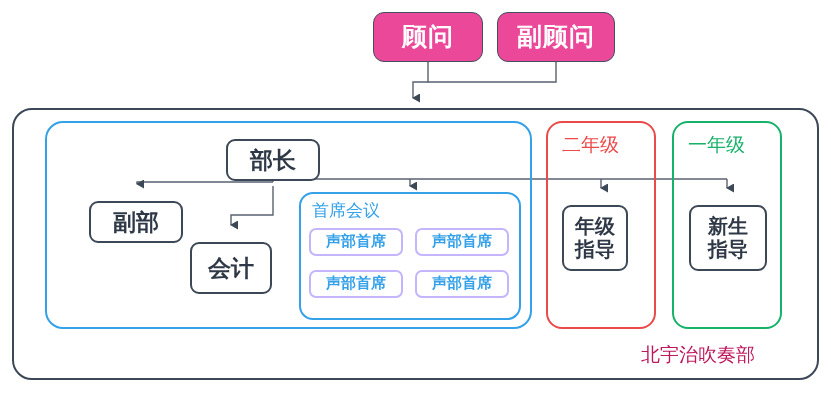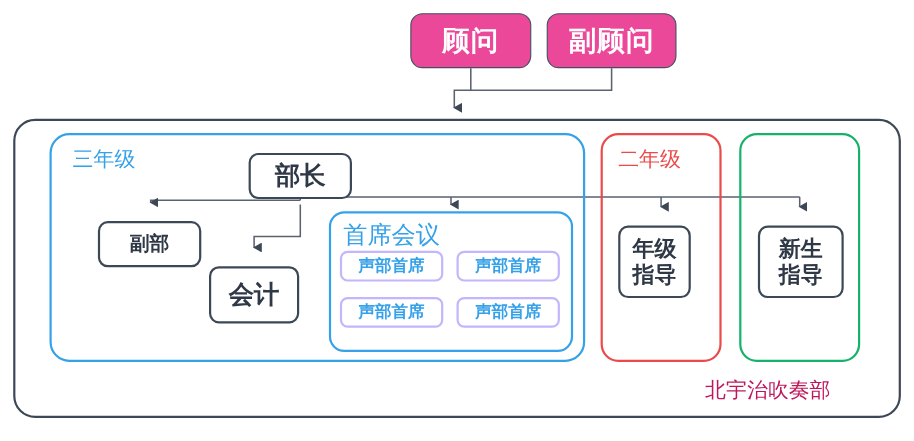--- a/index.html
+++ b/index.html
@@ -79,37 +79,37 @@
 
   .panel-label{
     position:absolute;
     font-size:19px;
     font-weight:500;
     white-space:nowrap;
   }
   #grade3-label{left:66px;top:132px;color:#34a1e8;}
   #grade2-label{left:562px;top:132px;color:#ea4a4a;}
   #grade1-label{left:688px;top:132px;color:#17b26a;}
-  #chief-label{left:312px;top:199px;color:#34a1e8;font-size:22px;}
+  #chief-label{left:312px;top:199px;color:#34a1e8;font-size:17px;}
 
   #club-caption{
     position:absolute;
     left:641px;top:342px;
     font-size:19px;
     color:#be185d;
     font-weight:400;
     white-space:nowrap;
   }
 
   
   #advisor-box{left:373px;top:12px;width:110px;height:50px;}
   #vice-advisor-box{left:497px;top:12px;width:118px;height:50px;}
 
   #bucho-box{left:226px;top:128px;width:94px;height:42px;font-size:23px;}
-  #fukubu-box{left:89px;top:190px;width:94px;height:42px;font-size:18px;}
+  #fukubu-box{left:89px;top:190px;width:94px;height:42px;font-size:23px;}
   #kaikei-box{left:190px;top:231px;width:82px;height:52px;font-size:23px;}
 
   #grade-guide-box{left:562px;top:194px;width:66px;height:66px;font-size:20px;}
   #fresh-guide-box{left:689px;top:194px;width:78px;height:66px;font-size:20px;}
 
   .chief-seat{width:94px;height:28px;font-size:15px;}
   #chief-seat-0{left:309px;top:228px;}
   #chief-seat-1{left:415px;top:228px;}
   #chief-seat-2{left:309px;top:270px;}
   #chief-seat-3{left:415px;top:270px;}
@@ -149,21 +149,20 @@
     </g>
   </svg>
 
   <div class="node dark-fill" id="advisor-box">顾问</div>
 
   <div class="node dark-fill" id="vice-advisor-box">副顾问</div>
 
   <div class="panel" id="outer-container"></div>
 
   <div class="panel" id="grade3-panel"></div>
-  <div class="panel-label" id="grade3-label">三年级</div>
 
   <div class="node outline-dark" id="bucho-box">部长</div>
   <div class="node outline-dark" id="fukubu-box">副部</div>
   <div class="node outline-dark" id="kaikei-box">会计</div>
 
   <div class="panel" id="chief-panel"></div>
   <div class="panel-label" id="chief-label">首席会议</div>
 
   <div class="node outline-blue chief-seat" id="chief-seat-0">声部首席</div>
   <div class="node outline-blue chief-seat" id="chief-seat-1">声部首席</div>
@@ -171,20 +170,21 @@
   <div class="node outline-blue chief-seat" id="chief-seat-3">声部首席</div>
 
   <div class="panel" id="grade2-panel"></div>
   <div class="panel-label" id="grade2-label">二年级</div>
   <div class="node outline-dark" id="grade-guide-box" style="flex-direction: column;">
     <span class="twoline">年级</span>
     <span class="twoline">指导</span>
   </div>
 
   <div class="panel" id="grade1-panel"></div>
+  <div class="panel-label" id="grade1-label">一年级</div>
   <div class="node outline-dark" id="fresh-guide-box" style="flex-direction: column;">
     <span class="twoline">新生</span>
     <span class="twoline">指导</span>
   </div>
 
   <div id="club-caption">北宇治吹奏部</div>
 
 </div>
 
 </body></html>

